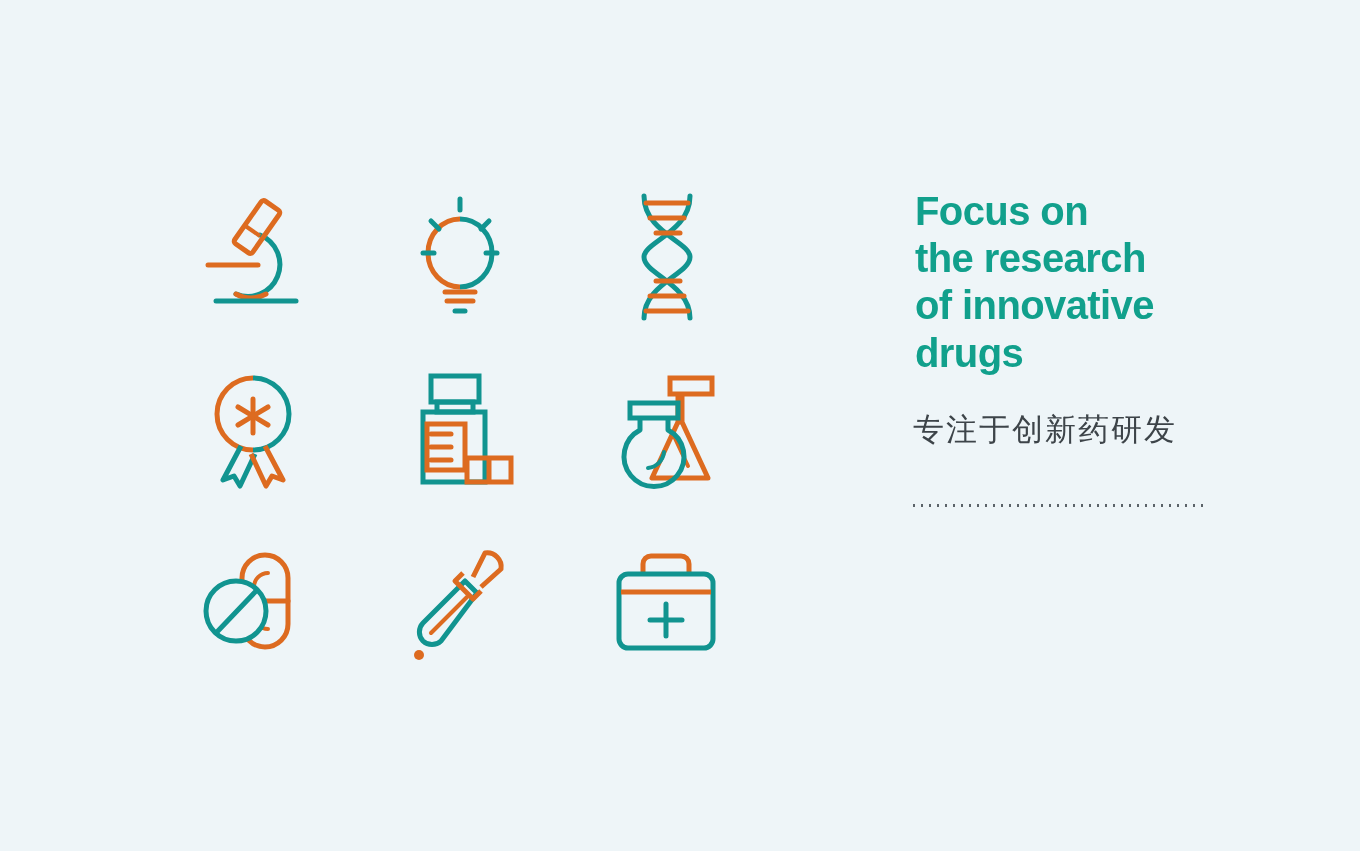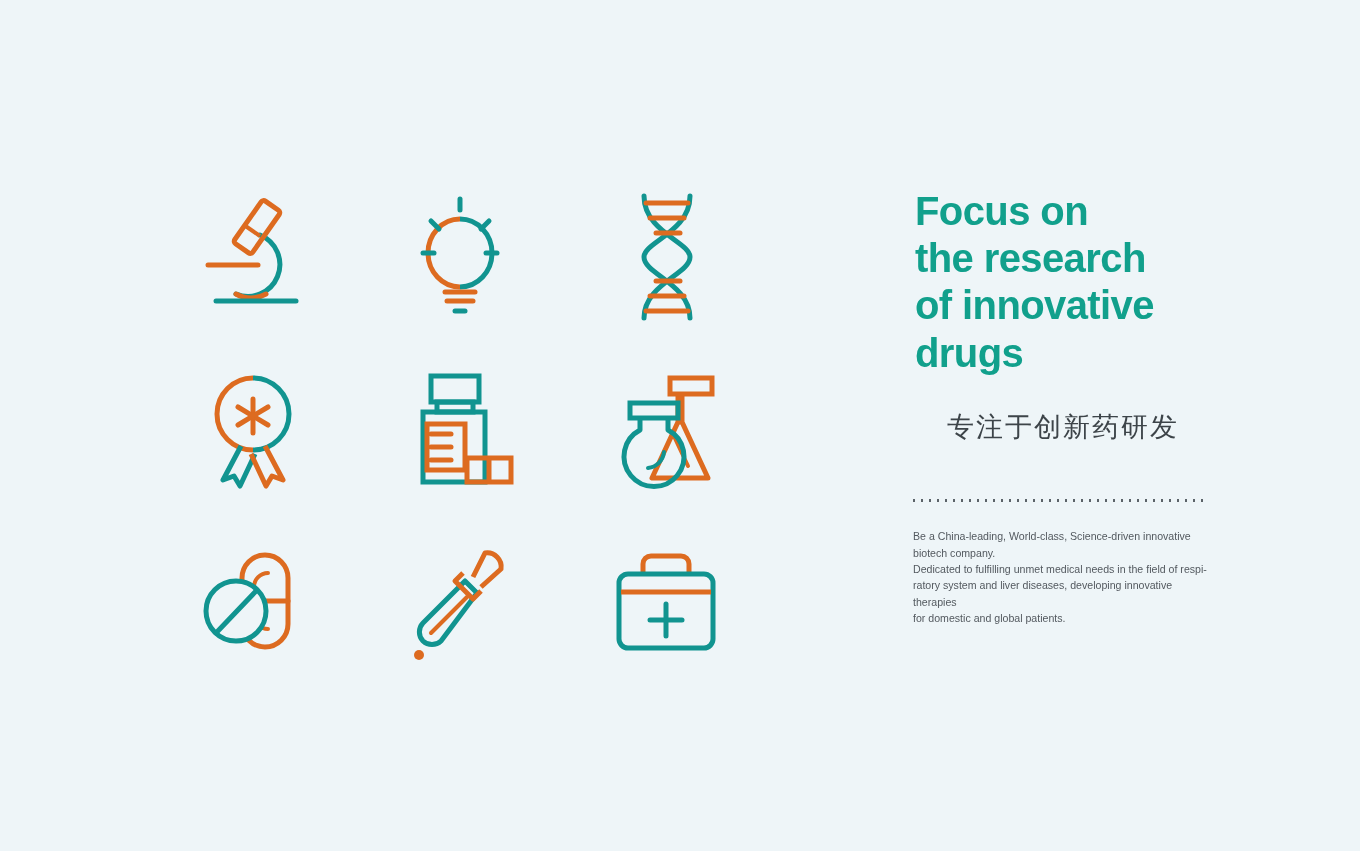--- a/index.html
+++ b/index.html
@@ -52,25 +52,24 @@
     font-size: 40px;
     line-height: 1.18;
     font-weight: bold;
     letter-spacing: -0.6px;
     margin: 2px;
     white-space: pre-line;
   }
   #subtitle {
     margin: 34px 0 0 0;
     color: #3d4449;
-    font-size: 27px;
+    font-size: 31px;
     font-weight: 300;
     letter-spacing: 2px;
     line-height: 1.2;
-    text-align: center;
   }
   #divider {
     margin-top: 56px;
     width: 295px;
     height: 3px;
     background-image: repeating-linear-gradient(
       to right,
       #5b6369 0px, #5b6369 2px,
       rgba(0,0,0,0) 2px, rgba(0,0,0,0) 8px
     );
@@ -226,22 +225,17 @@
 
     <h1 id="headline">Focus on
 the research
 of innovative
 drugs</h1>
 
     <div id="subtitle">专注于创新药研发</div>
 
     <div id="divider"></div>
 
-    <p id="body-copy">Be a China-leading, World-class, Science-driven innovative
-biotech company.
-Dedicated to fulfilling unmet medical needs in the field of respi-
-ratory system and liver diseases, developing innovative therapies
-for domestic and global patients.</p>
 
 
   </div>
 
 </div>
 
 </body></html>

